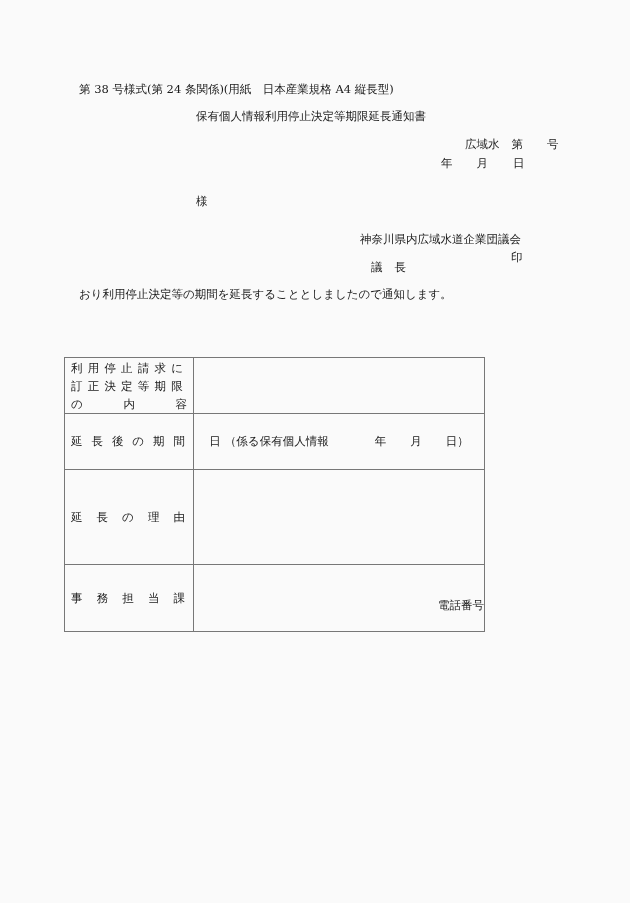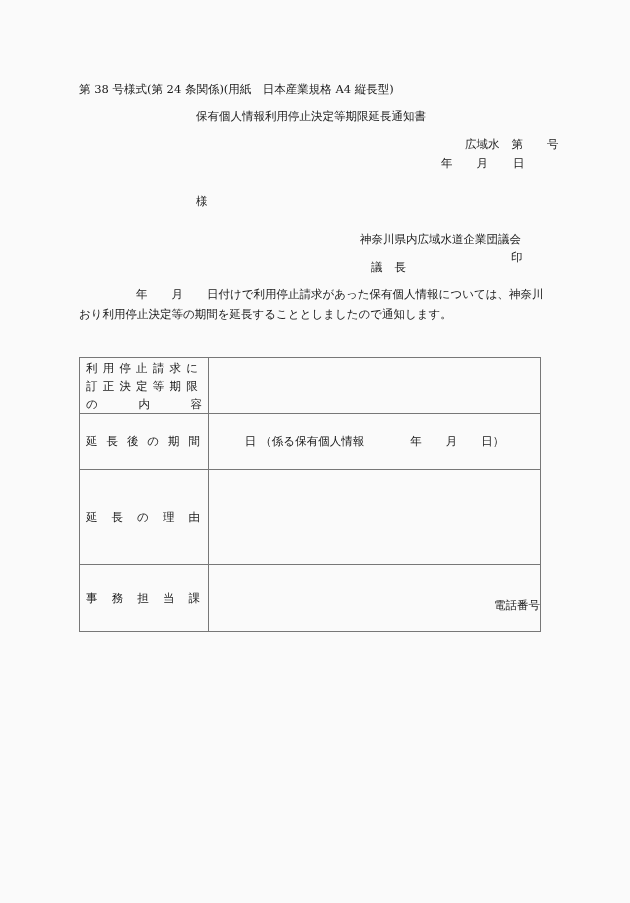--- a/index.html
+++ b/index.html
@@ -23,22 +23,22 @@
     .chair { left: 371px; top: 260px; }
     .seal { left: 511px; top: 250px; }
     .body-text {
       left: 79px; top: 284px; width: 472px;
       white-space: normal; line-height: 20px;
     }
     .body-text .l { display: block; white-space: nowrap; }
 
     table.main {
       position: absolute;
-      left: 79px; top: 357px;
-      width: 462px;
+      left: 64px; top: 357px;
+      width: 421px;
       border-collapse: collapse;
       table-layout: fixed;
       font-family: Liberation Serif, serif;
     }
     table.main td {
       border: 1.5px solid #777;
       padding: 0;
       vertical-align: middle;
     }
     td.lbl { width: 122px; padding-left: 6px !important; }
@@ -70,21 +70,20 @@
 
 <div class="abs recipient">様</div>
 
 <div class="abs org">神奈川県内広域水道企業団議会</div>
 <div class="abs chair">
   <span>議</span><span style="display:inline-block;width:12px"></span><span>長</span>
 </div>
 <div class="abs seal">印</div>
 
 <div class="abs body-text">
-  <span class="l"><span style="display:inline-block;width:57px"></span><span>年</span><span style="display:inline-block;width:24px"></span><span>月</span><span style="display:inline-block;width:24px"></span><span>日付けで利用停止請求があった保有個人情報については、神奈川</span></span>
   <span class="l">おり利用停止決定等の期間を延長することとしましたので通知します。</span>
 </div>
 
 <table class="main">
   <tbody>
       <tr class="r1">
     <td class="lbl">
       <div class="lbl-multi">
         <span class="ln">利用停止請求に</span>
         <span class="ln">訂正決定等期限</span>

